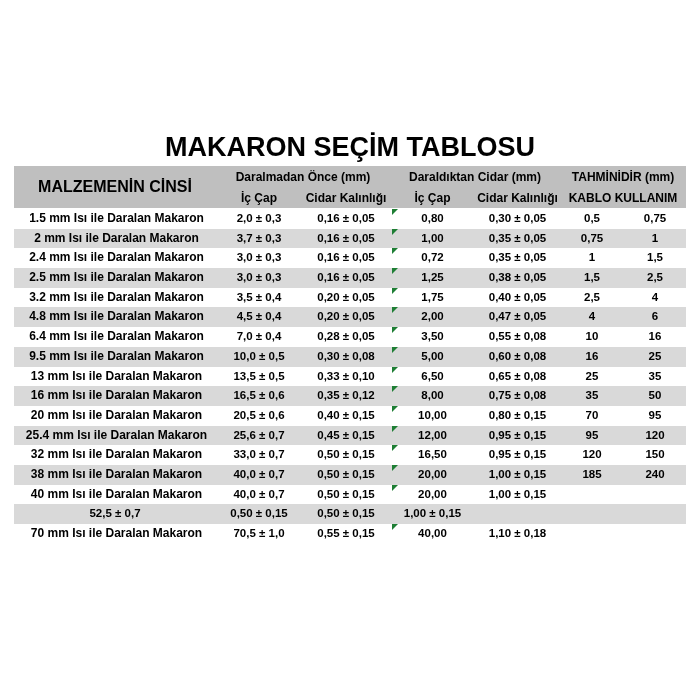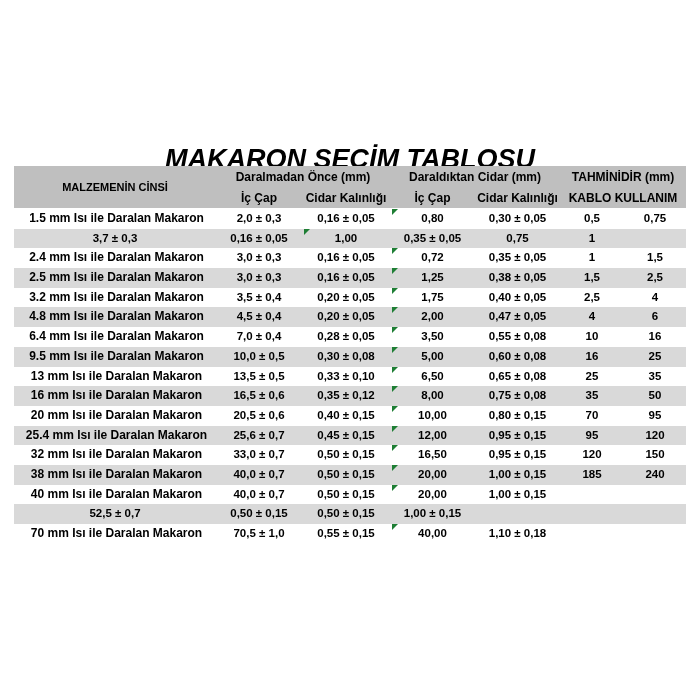--- a/index.html
+++ b/index.html
@@ -7,29 +7,28 @@
     position: relative;
     width: 700px;
     height: 700px;
     background: #ffffff;
     overflow: hidden;
     font-family: "Liberation Sans", sans-serif;
     color: #000;
   }
   .title {
     position: absolute;
-    top: 144px;
+    top: 132px;
     left: 0;
     width: 100%;
     text-align: center;
     font-size: 27px;
     font-weight: bold;
     letter-spacing: 0px;
     white-space: nowrap;
-    font-style: italic;
   }
   .tbl {
     position: absolute;
     left: 14px;
     top: 166px;
     width: 672px;
   }
   .hdr {
     display: grid;
     grid-template-columns: 202px 86px 88px 85px 85px 64px 62px;
@@ -38,21 +37,21 @@
     font-weight: bold;
     font-size: 12px;
   }
   .hdr .hcell {
     display: flex;
     align-items: center;
     justify-content: center;
     text-align: center;
     white-space: nowrap;
   }
-  .h-material { grid-column: 1; grid-row: 1 / span 2; font-size: 11px; }
+  .h-material { grid-column: 1; grid-row: 1 / span 2; font-size: 16px; }
   .h-g1 { grid-column: 2 / span 2; grid-row: 1; }
   .h-g2 { grid-column: 4 / span 2; grid-row: 1; }
   .h-g3 { grid-column: 6 / span 2; grid-row: 1; }
   .h-s1 { grid-column: 2; grid-row: 2; }
   .h-s2 { grid-column: 3; grid-row: 2; }
   .h-s3 { grid-column: 4; grid-row: 2; }
   .h-s4 { grid-column: 5; grid-row: 2; }
   .h-s5 { grid-column: 6 / span 2; grid-row: 2; }
   .tbody { margin-top: 1px; }
   .row {
@@ -108,20 +107,21 @@
     <div class="cell num">0,16 ± 0,05</div>
     <div class="cell num flagcell">
       <span class="flag"></span>
       <span class="val">0,80</span>
     </div>
     <div class="cell num">0,30 ± 0,05</div>
     <div class="cell num">0,5</div>
     <div class="cell num">0,75</div>
   </div>
         <div class="row">
+    <div class="cell material">2 mm Isı ile Daralan Makaron</div>
     <div class="cell num">3,7 ± 0,3</div>
     <div class="cell num">0,16 ± 0,05</div>
     <div class="cell num flagcell">
       <span class="flag"></span>
       <span class="val">1,00</span>
     </div>
     <div class="cell num">0,35 ± 0,05</div>
     <div class="cell num">0,75</div>
     <div class="cell num">1</div>
   </div>

